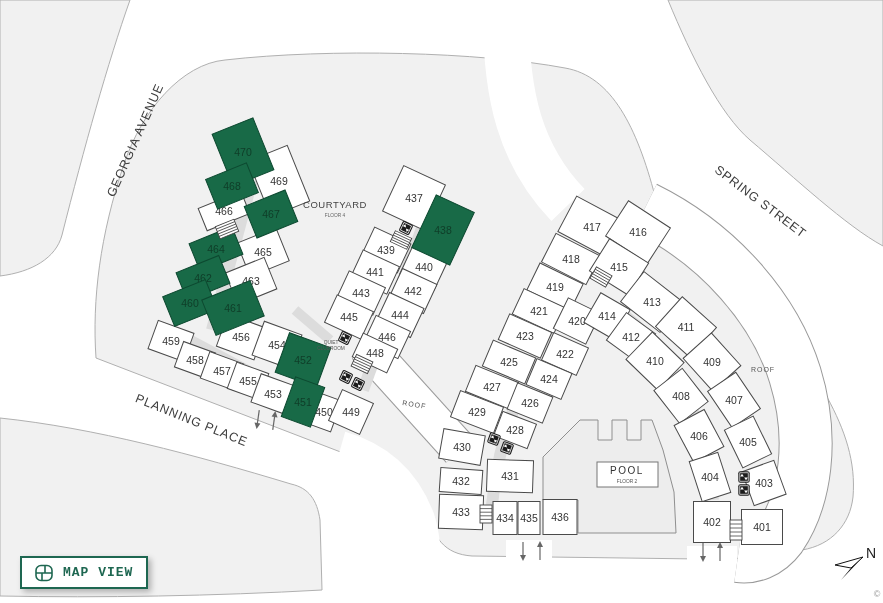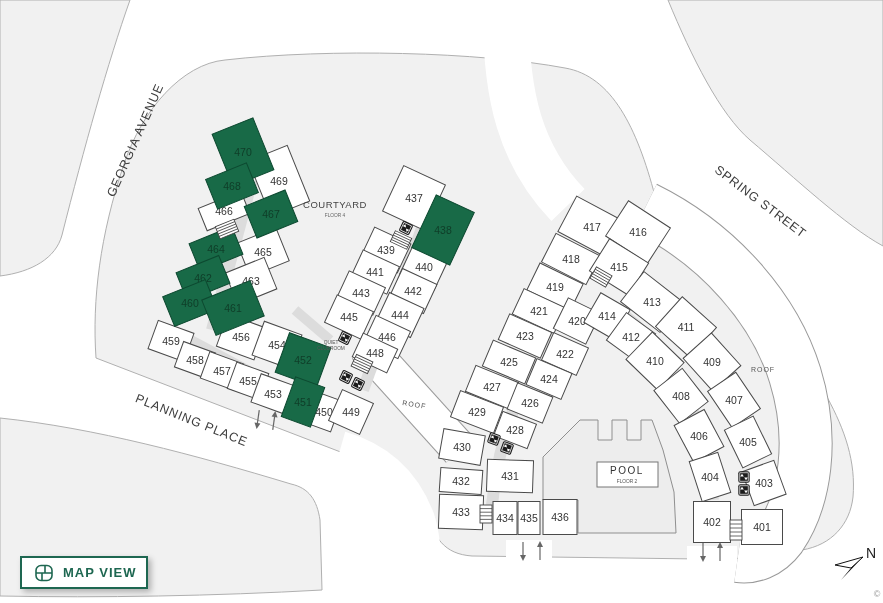--- a/index.html
+++ b/index.html
@@ -4,21 +4,21 @@
 <style>
   html,body{margin:0;padding:0;background:#fff;width:883px;height:603px;overflow:hidden;}
   body{font-family:"Liberation Sans", sans-serif;position:relative;}
   svg text{font-family:"Liberation Sans", sans-serif;}
   .map-btn{
     position:absolute;left:20px;top:556px;width:128px;height:33px;
     background:#fff;border:2px solid var(--accent);display:flex;align-items:center;
     gap:9px;padding:0 0 0 12px;box-sizing:border-box;cursor:pointer;
     box-shadow:3px 3px 6px rgba(0,0,0,0.28);
   }
-  .map-btn-label{color:var(--accent);font-size:13px;font-weight:700;letter-spacing:1px;}
+  .map-btn-label{color:var(--accent);font-size:13px;font-weight:700;letter-spacing:1px;font-family:Liberation Mono, monospace;}
   .map-btn-icon{display:flex;align-items:center;}
 </style>
 </head>
 <body>
 
 
 
 <svg id="plan" width="883" height="603" viewBox="0 0 883 603">
     <g>
       <path d="M0,0 L130,0 C108,62 84,148 62,235 C56,258 32,272 0,276 Z" fill="#f1f1f1" stroke="#b0b0b0" stroke-width="1"></path>

